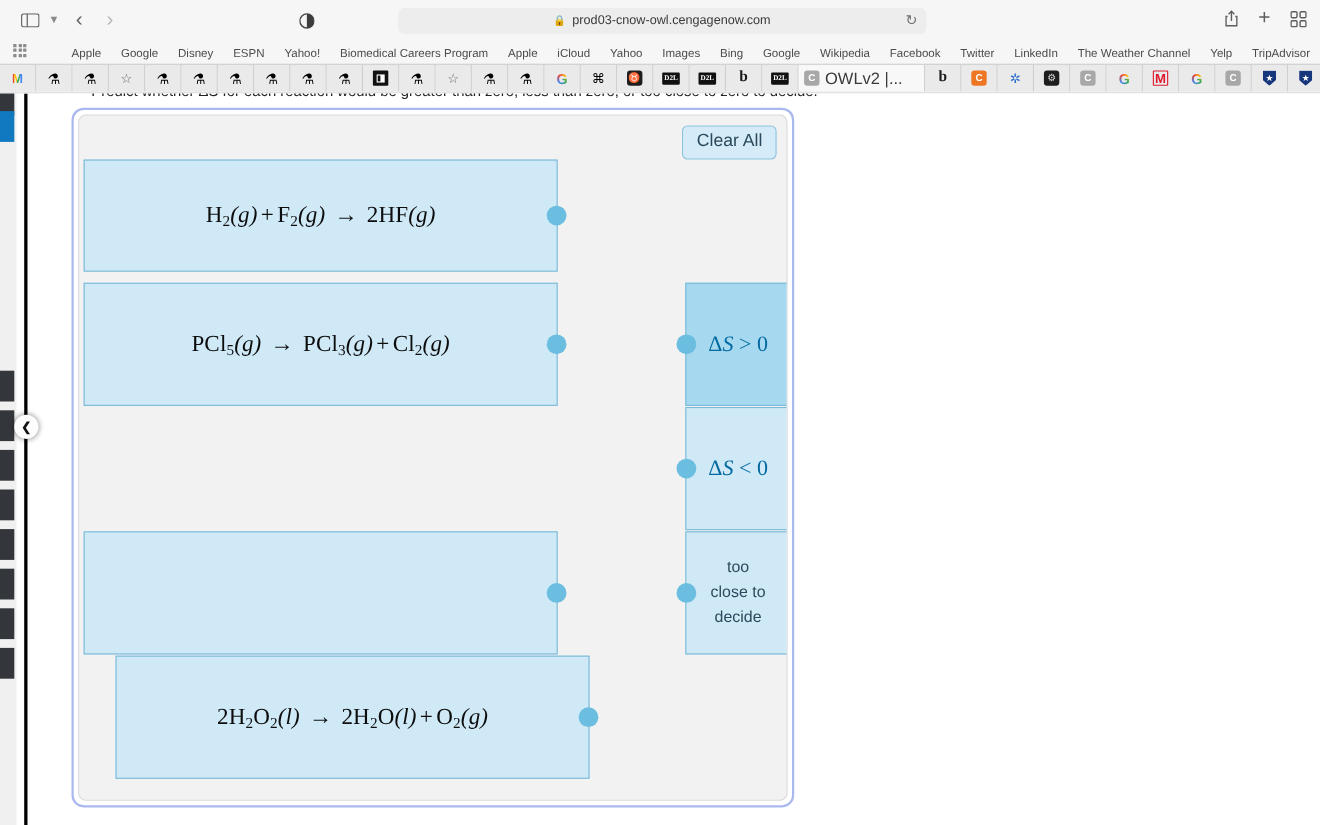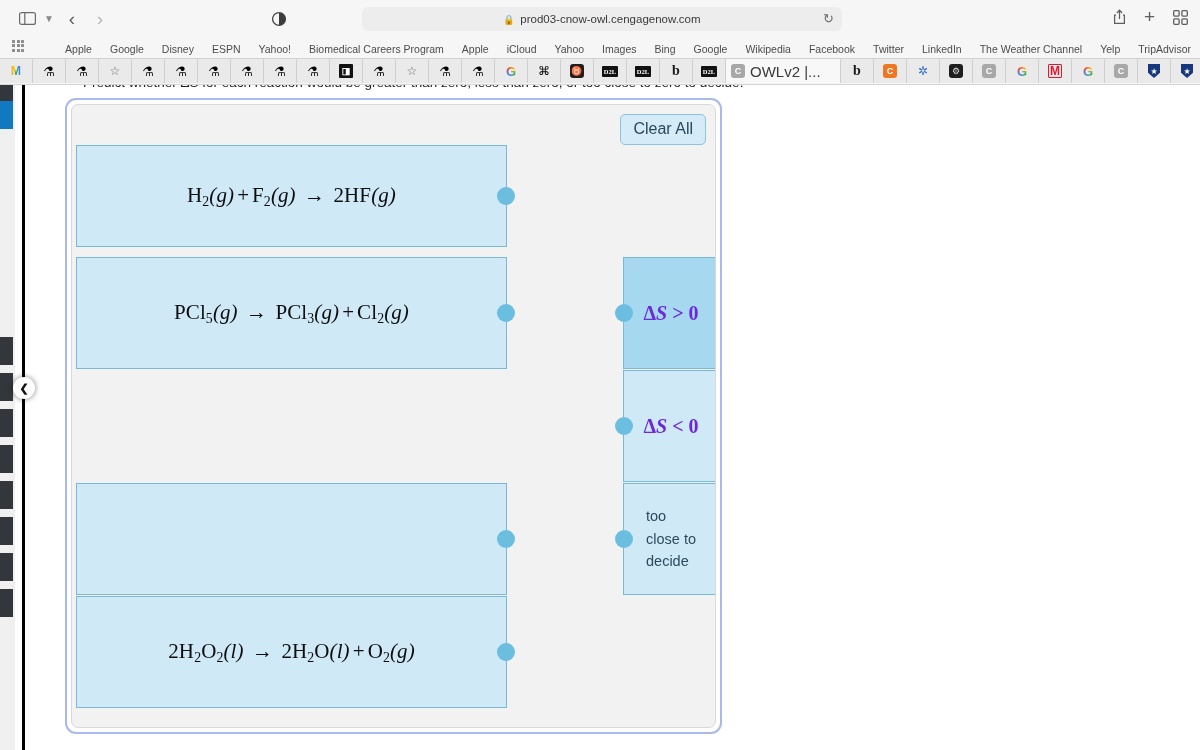--- a/index.html
+++ b/index.html
@@ -237,41 +237,41 @@
     color: #29485c;
     cursor: pointer;
   }
 
   
   .tile {
     position: absolute;
     background: #cfe9f7;
     border: 1px solid #79b8d6;
     display: flex; align-items: center; justify-content: center;
-    text-align: left;
+    text-align: center;
   }
   .tile.hi { background: #a6d9f0; }
 
   .tile .knob {
     position: absolute;
     width: 18px; height: 18px;
     border-radius: 50%;
     background: #6cbee0;
     top: 50%;
   }
   .tile.left-col .knob { right: -9px; transform: translateY(-50%); }
   .tile.right-col .knob { left: -9px; transform: translateY(-50%); }
 
   
   .tile.left-col { left: 4px; width: 431px; }
   #tile-eq-0 { top: 40px;  height: 102px; }
   #tile-eq-1 { top: 152px; height: 112px; }
   #tile-eq-2 { top: 265px; height: 112px; }
   #tile-eq-3 { top: 378px; height: 112px; }
-  #tile-eq-4 { top: 491px; height: 112px; }
+  #tile-eq-4 { top: 491px; height: 112px; margin-left: 29px; }
 
   
   .tile.right-col { left: 551px; width: 96px; }
   #tile-ans-0 { top: 152px; height: 112px; }
   #tile-ans-1 { top: 265px; height: 112px; }
   #tile-ans-2 { top: 378px; height: 112px; }
 
   
   .eq {
     font-family: "Liberation Serif", serif;
@@ -280,23 +280,22 @@
     letter-spacing: 0.1px;
     white-space: nowrap;
   }
   .eq sub { font-size: 0.66em; vertical-align: -0.26em; }
   .eq .it { font-style: italic; font-family: "Liberation Serif", serif; }
   .eq .op { padding: 0 3px; }
 
   .ans-math {
     font-family: "Liberation Serif", serif;
     font-size: 20px;
-    color: #6d28d9;
+    color: #0369a1;
     white-space: nowrap;
-    font-weight: bold;
   }
   .ans-math .it { font-style: italic; }
   .ans-text {
     font-family: "Liberation Sans", sans-serif;
     font-size: 14.5px;
     color: #2d4a5c;
     line-height: 1.55;
   }
 </style>
 </head>

